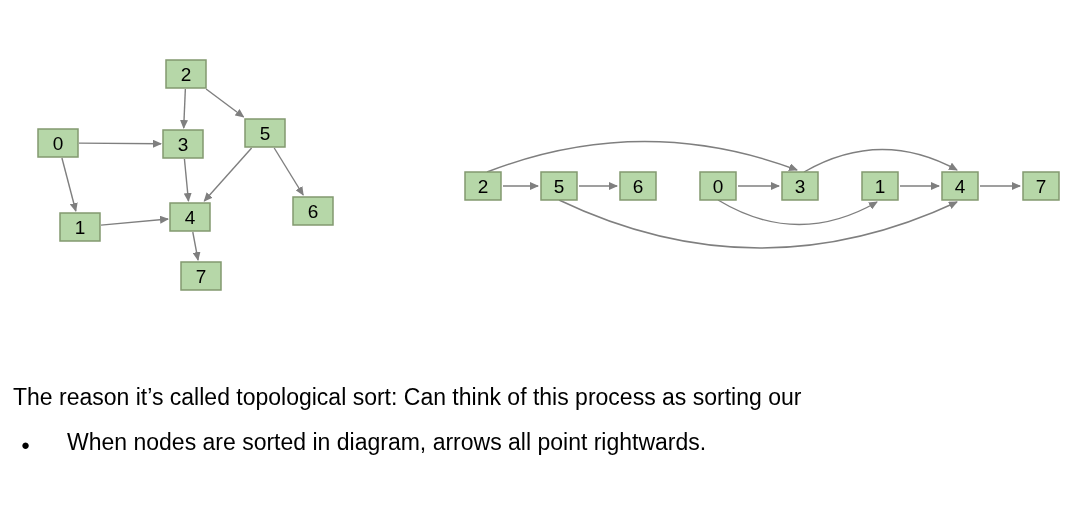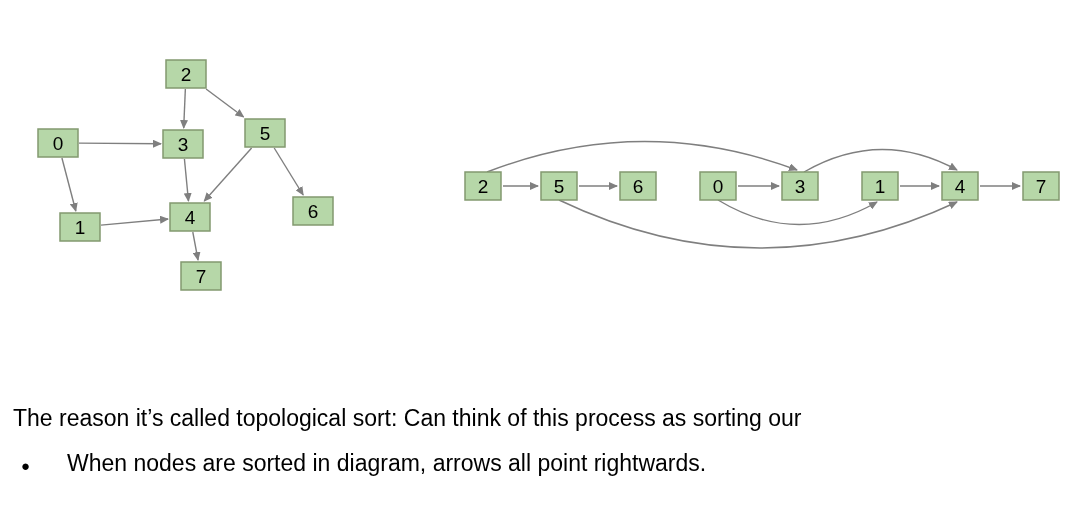--- a/index.html
+++ b/index.html
@@ -22,21 +22,20 @@
     left: 13px;
     top: 380px;
     width: 1050px;
     color: #000000;
     font-size: 23px;
   }
   .caption .cap-line {
     display: block;
     line-height: 35px;
     white-space: nowrap;
-    margin-top: 21px;
   }
   .bullet-row {
     display: flex;
     align-items: baseline;
     margin-top: 14px;
     white-space: nowrap;
   }
   .bullet-glyph {
     flex: 0 0 46px;
     margin-left: 8px;

